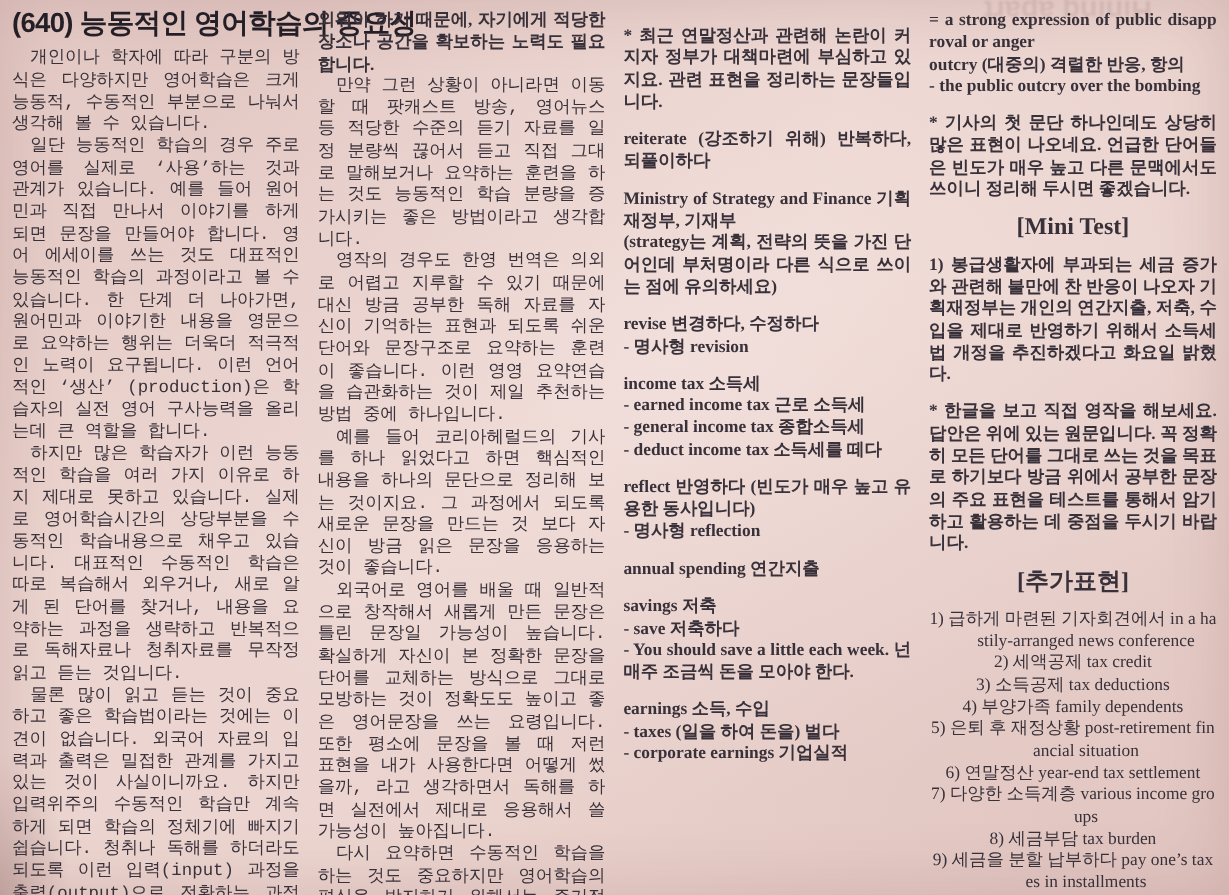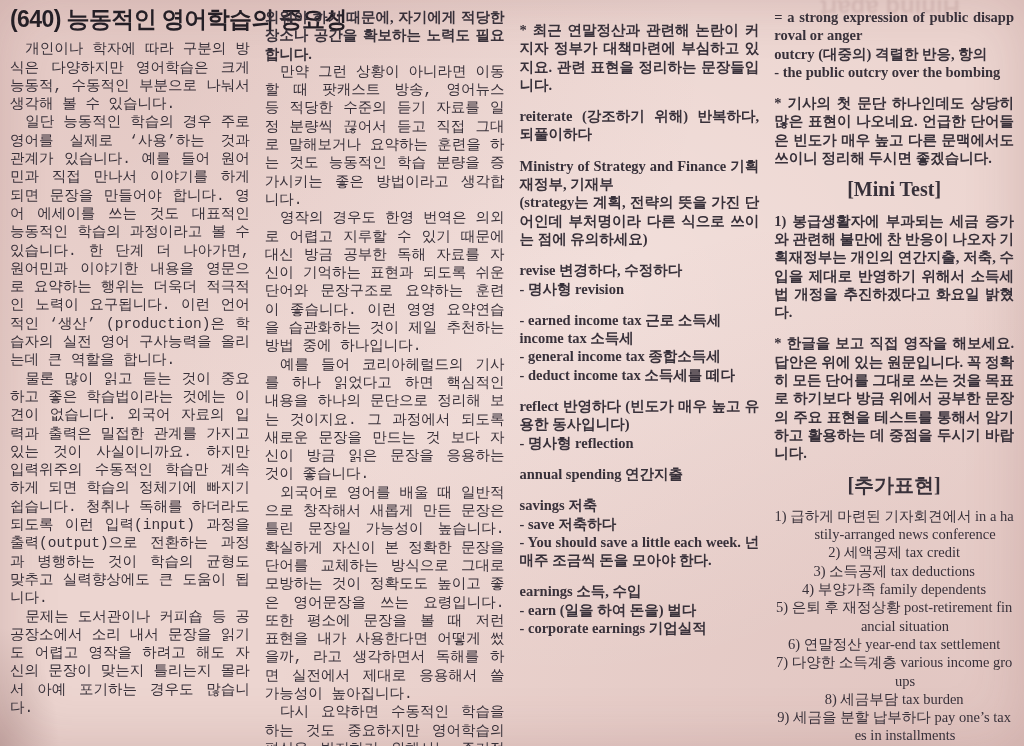--- a/index.html
+++ b/index.html
@@ -42,20 +42,21 @@
 <body>
 
 <div class="ghost">Hining apart</div>
 <div class="smudge"></div>
 
 <div class="page">
   <div class="col">
     <h1 class="article-title">(640) 능동적인 영어학습의 중요성</h1>
   <p class="blk indent">개인이나 학자에 따라 구분의 방식은 다양하지만 영어학습은 크게 능동적, 수동적인 부분으로 나눠서 생각해 볼 수 있습니다.</p>
       <p class="blk indent">일단 능동적인 학습의 경우 주로 영어를 실제로 ‘사용’하는 것과 관계가 있습니다. 예를 들어 원어민과 직접 만나서 이야기를 하게 되면 문장을 만들어야 합니다. 영어 에세이를 쓰는 것도 대표적인 능동적인 학습의 과정이라고 볼 수 있습니다. 한 단계 더 나아가면, 원어민과 이야기한 내용을 영문으로 요약하는 행위는 더욱더 적극적인 노력이 요구됩니다. 이런 언어적인 ‘생산’ (production)은 학습자의 실전 영어 구사능력을 올리는데 큰 역할을 합니다.</p>
+      <p class="blk indent">하지만 많은 학습자가 이런 능동적인 학습을 여러 가지 이유로 하지 제대로 못하고 있습니다. 실제로 영어학습시간의 상당부분을 수동적인 학습내용으로 채우고 있습니다. 대표적인 수동적인 학습은 따로 복습해서 외우거나, 새로 알게 된 단어를 찾거나, 내용을 요약하는 과정을 생략하고 반복적으로 독해자료나 청취자료를 무작정 읽고 듣는 것입니다.</p>
       <p class="blk indent">물론 많이 읽고 듣는 것이 중요하고 좋은 학습법이라는 것에는 이견이 없습니다. 외국어 자료의 입력과 출력은 밀접한 관계를 가지고 있는 것이 사실이니까요. 하지만 입력위주의 수동적인 학습만 계속 하게 되면 학습의 정체기에 빠지기 쉽습니다. 청취나 독해를 하더라도 되도록 이런 입력(input) 과정을 출력(output)으로 전환하는 과정과 병행하는 것이 학습의 균형도 맞추고 실력향상에도 큰 도움이 됩니다.</p>
       <p class="blk indent">문제는 도서관이나 커피숍 등 공공장소에서 소리 내서 문장을 읽기도 어렵고 영작을 하려고 해도 자신의 문장이 맞는지 틀리는지 몰라서 아예 포기하는 경우도 많습니다.</p>
     </div>
   <div class="col">
       <p class="blk noindent">외워야 하기 때문에, 자기에게 적당한 장소나 공간을 확보하는 노력도 필요합니다.</p>
       <p class="blk indent">만약 그런 상황이 아니라면 이동 할 때 팟캐스트 방송, 영어뉴스 등 적당한 수준의 듣기 자료를 일정 분량씩 끊어서 듣고 직접 그대로 말해보거나 요약하는 훈련을 하는 것도 능동적인 학습 분량을 증가시키는 좋은 방법이라고 생각합니다.</p>
       <p class="blk indent">영작의 경우도 한영 번역은 의외로 어렵고 지루할 수 있기 때문에 대신 방금 공부한 독해 자료를 자신이 기억하는 표현과 되도록 쉬운 단어와 문장구조로 요약하는 훈련이 좋습니다. 이런 영영 요약연습을 습관화하는 것이 제일 추천하는 방법 중에 하나입니다.</p>
       <p class="blk indent">예를 들어 코리아헤럴드의 기사를 하나 읽었다고 하면 핵심적인 내용을 하나의 문단으로 정리해 보는 것이지요. 그 과정에서 되도록 새로운 문장을 만드는 것 보다 자신이 방금 읽은 문장을 응용하는 것이 좋습니다.</p>
       <p class="blk indent">외국어로 영어를 배울 때 일반적으로 창작해서 새롭게 만든 문장은 틀린 문장일 가능성이 높습니다. 확실하게 자신이 본 정확한 문장을 단어를 교체하는 방식으로 그대로 모방하는 것이 정확도도 높이고 좋은 영어문장을 쓰는 요령입니다. 또한 평소에 문장을 볼 때 저런 표현을 내가 사용한다면 어떻게 썼을까, 라고 생각하면서 독해를 하면 실전에서 제대로 응용해서 쓸 가능성이 높아집니다.</p>
       <p class="blk indent">다시 요약하면 수동적인 학습을 하는 것도 중요하지만 영어학습의 편식을 방지하기 위해서는 주기적으로 수동적으로 습득한 외국어 지식을 자기 것으로 만들기 위한 능동적인 학습시간과 공간을 확보하시기 바랍니다. 또한 주기적으로 본인의 영어학습 시간을 분석하고 균형 있는 학습을 위해서는 어떤 부분을 수정해야 될 지 생각해 보시면 좋겠습니다.</p>
@@ -65,36 +66,36 @@
       <p class="blk noindent">* 최근 연말정산과 관련해 논란이 커지자 정부가 대책마련에 부심하고 있지요. 관련 표현을 정리하는 문장들입니다.</p>
       <p class="gap"></p>
       <p class="blk noindent">reiterate (강조하기 위해) 반복하다, 되풀이하다</p>
       <p class="gap"></p>
       <p class="blk noindent">Ministry of Strategy and Finance 기획재정부, 기재부</p>
       <p class="blk noindent">(strategy는 계획, 전략의 뜻을 가진 단어인데 부처명이라 다른 식으로 쓰이는 점에 유의하세요)</p>
       <p class="gap"></p>
       <p class="blk noindent">revise 변경하다, 수정하다</p>
       <p class="blk noindent">- 명사형 revision</p>
       <p class="gap"></p>
+      <p class="blk noindent">income tax 소득세</p>
       <p class="blk noindent">- earned income tax 근로 소득세</p>
-      <p class="blk noindent">income tax 소득세</p>
       <p class="blk noindent">- general income tax 종합소득세</p>
       <p class="blk noindent">- deduct income tax 소득세를 떼다</p>
       <p class="gap"></p>
       <p class="blk noindent">reflect 반영하다 (빈도가 매우 높고 유용한 동사입니다)</p>
       <p class="blk noindent">- 명사형 reflection</p>
       <p class="gap"></p>
       <p class="blk noindent">annual spending 연간지출</p>
       <p class="gap"></p>
       <p class="blk noindent">savings 저축</p>
       <p class="blk noindent">- save 저축하다</p>
       <p class="blk noindent">- You should save a little each week. 넌 매주 조금씩 돈을 모아야 한다.</p>
       <p class="gap"></p>
       <p class="blk noindent">earnings 소득, 수입</p>
-      <p class="blk noindent">- earn (일을 하여 돈을) 벌다</p>
+      <p class="blk noindent">- taxes (일을 하여 돈을) 벌다</p>
       <p class="blk noindent">- corporate earnings 기업실적</p>
     </div>
   <div class="col">
       <p class="blk noindent">= a strong expression of public disapproval or anger</p>
       <p class="blk noindent">outcry (대중의) 격렬한 반응, 항의</p>
       <p class="blk noindent">- the public outcry over the bombing</p>
       <p class="gap"></p>
       <p class="blk noindent">* 기사의 첫 문단 하나인데도 상당히 많은 표현이 나오네요. 언급한 단어들은 빈도가 매우 높고 다른 문맥에서도 쓰이니 정리해 두시면 좋겠습니다.</p>
       <p class="gap"></p>
       <h2 class="blk heading">[Mini Test]</h2>

